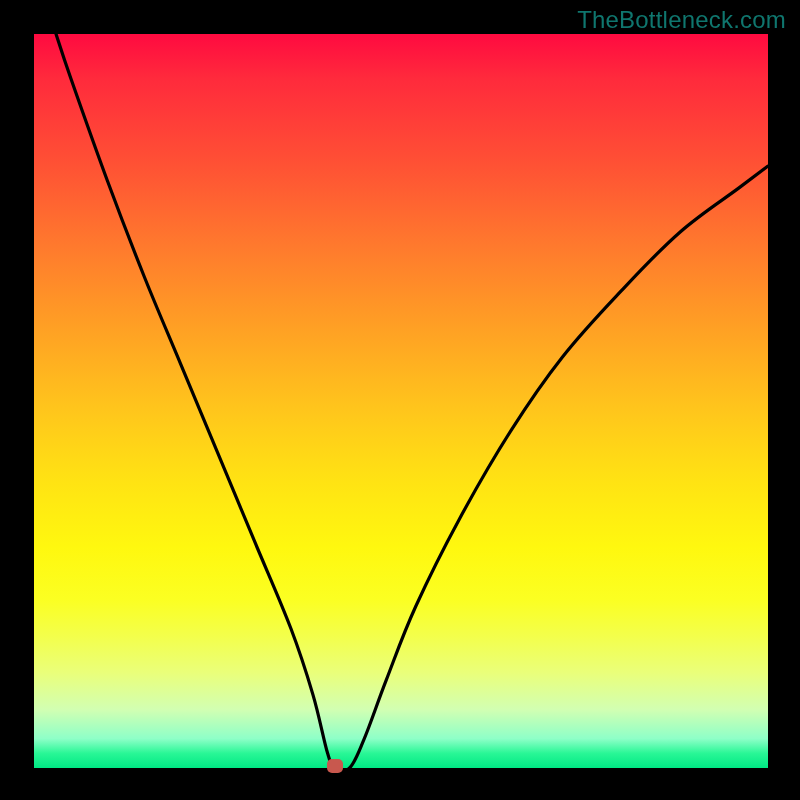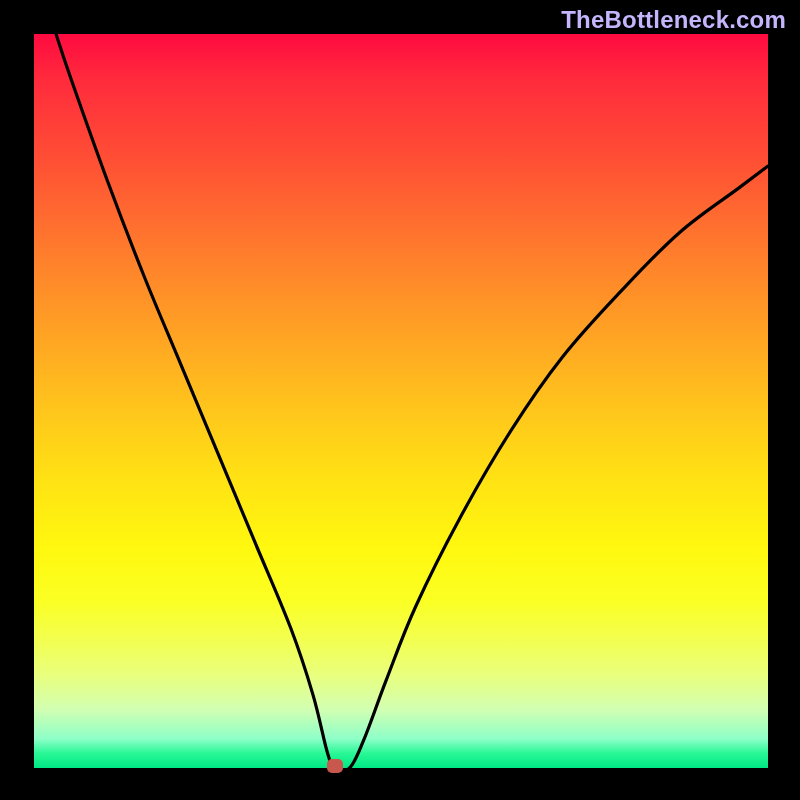--- a/index.html
+++ b/index.html
@@ -12,23 +12,23 @@
     overflow: hidden;
   }
   .wrap {
     position: absolute;
     inset: 0;
   }
   .watermark {
     position: absolute;
     top: 6px;
     right: 14px;
-    color: #c4b5fd;
+    color: #0f766e;
     font-size: 24px;
-    font-weight: 700;
+    font-weight: 400;
     letter-spacing: 0.2px;
   }
   .plot-area {
     position: absolute;
     left: 34px;
     top: 34px;
     width: 734px;
     height: 734px;
     background: linear-gradient(to bottom,
       #ff0a40 0%,

